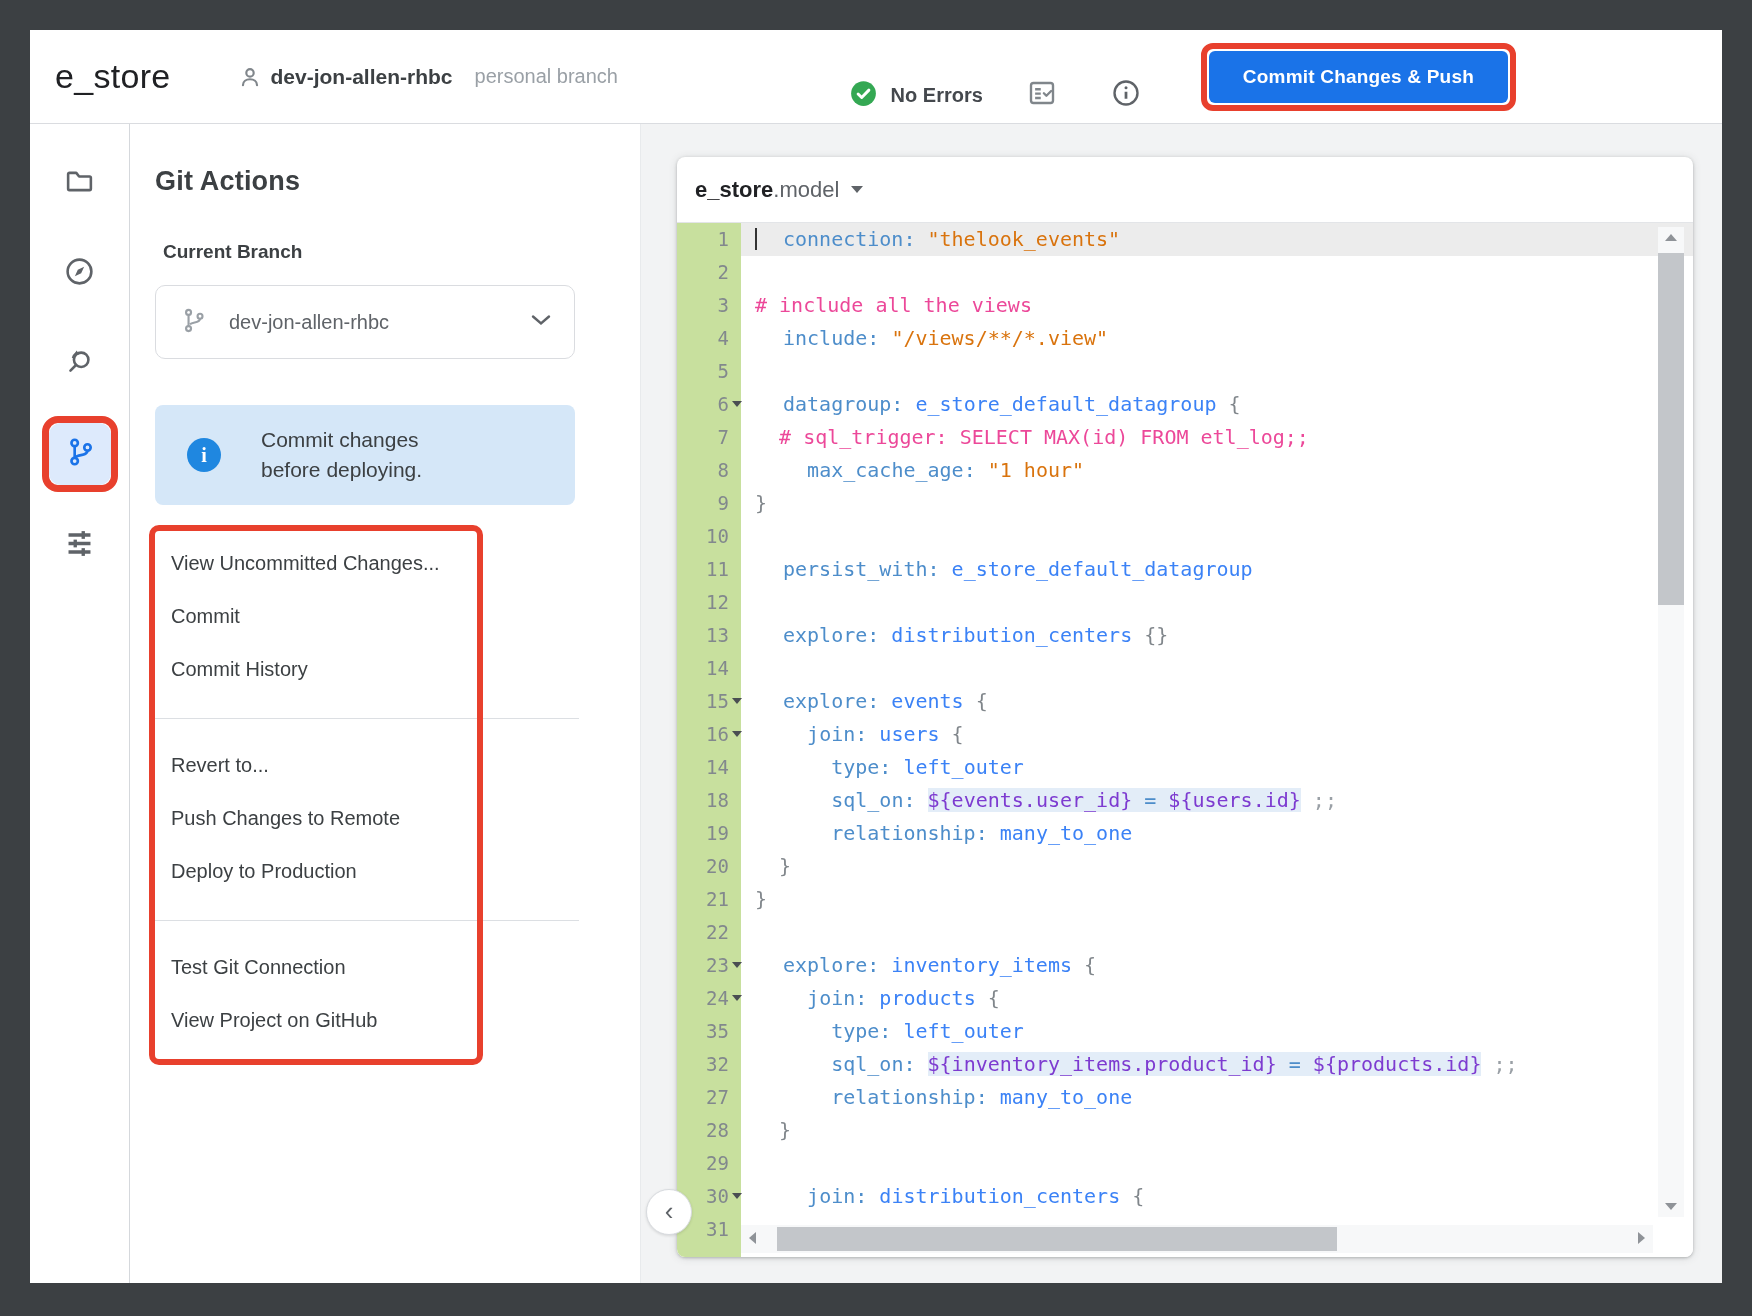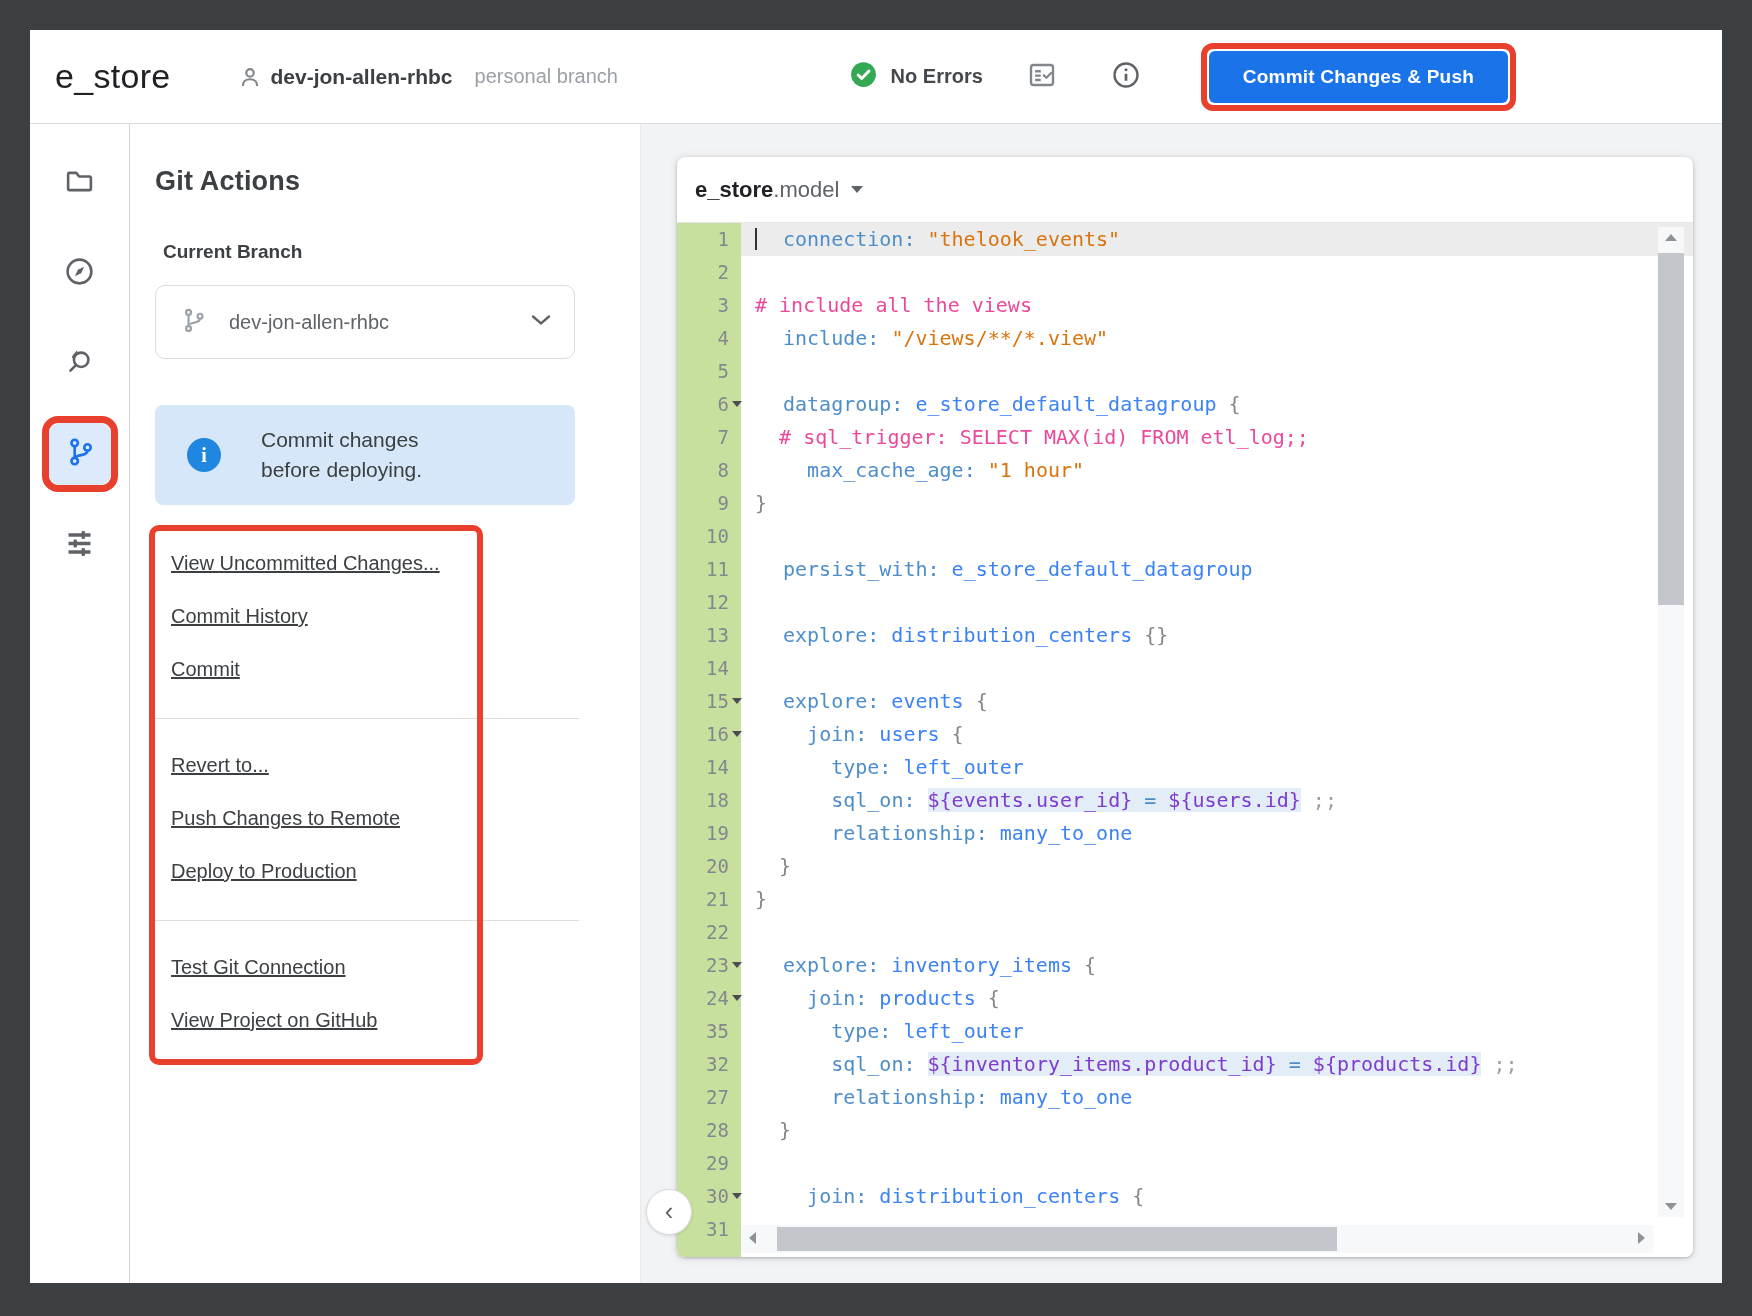--- a/index.html
+++ b/index.html
@@ -7,21 +7,21 @@
   .frame { position:relative; width:1752px; height:1316px; background:#3c4043; overflow:hidden; }
   .app { position:absolute; left:30px; top:30px; width:1692px; height:1253px; background:#fff; overflow:hidden; }
 
   
   .header { position:relative; height:94px; border-bottom:1px solid #dadce0; display:flex; align-items:center; padding:0 0 0 25px; background:#fff; }
   .app-title { font-size:34px; color:#202124; letter-spacing:.3px; }
   .branch-cluster { display:flex; align-items:center; margin-left:66px; }
   .branch-cluster svg { display:block; }
   .branch-name { font-size:21px; font-weight:bold; color:#3c4043; margin-left:8px; }
   .branch-type { font-size:20px; color:#9aa0a6; margin-left:22px; }
-  .header-right { margin-left:auto; display:flex; align-items:center; padding-right:206px; }
+  .header-right { margin-left:auto; display:flex; align-items:flex-end; padding-right:206px; }
   .status-cluster { display:flex; align-items:center; }
   .status-label { font-size:20px; font-weight:bold; color:#44484d; margin-left:14px; }
   .icon-btn { background:none; border:none; cursor:pointer; display:flex; align-items:center; }
   .fact-check-btn { margin-left:44px; }
   .info-btn { margin-left:54px; }
   .commit-btn-ring { margin-left:60px; border:6px solid var(--red); border-radius:12px; padding:2px; }
   .commit-btn { background:var(--blue); color:#fff; border:none; border-radius:6px; height:52px; padding:0 34px; font-size:19px; font-weight:bold; font-family:"Liberation Sans",sans-serif; cursor:pointer; letter-spacing:.2px; }
 
   
   .main-row { position:absolute; top:94px; left:0; right:0; bottom:0; display:flex; }
@@ -38,21 +38,21 @@
   .git-panel { width:510px; background:#fff; padding:42px 0 0 25px; flex:none; }
   .git-title { font-size:27px; font-weight:bold; color:#3c4043; letter-spacing:.2px; }
   .cb-label { margin-top:44px; margin-left:8px; font-size:19px; font-weight:bold; color:#3c4043; }
   .branch-dd { margin-top:22px; width:420px; height:74px; border:1px solid #dadce0; border-radius:10px; display:flex; align-items:center; padding:0 22px 0 24px; cursor:pointer; background:#fff; }
   .branch-dd-text { font-size:20px; color:#5f6368; margin-left:22px; }
   .branch-dd .chev { margin-left:auto; }
   .banner { margin-top:46px; width:420px; background:#d5e7f8; border-radius:8px; display:flex; align-items:center; padding:20px 18px 20px 32px; }
   .banner-icon { width:34px; height:34px; border-radius:50%; background:#1f87e0; color:#fff; display:flex; align-items:center; justify-content:center; font-size:20px; font-weight:bold; flex:none; font-family:"Liberation Serif",serif; }
   .banner-text { margin-left:40px; font-size:21px; line-height:30px; color:#3c4043; }
   .git-menu { position:relative; margin-top:20px; width:424px; padding:12px 0 18px; }
-  .menu-item { height:53px; display:flex; align-items:center; padding-left:16px; font-size:20px; color:#3c4043; cursor:pointer;text-decoration:underline; }
+  .menu-item { height:53px; display:flex; align-items:center; padding-left:16px; font-size:20px; color:#3c4043; cursor:pointer; }
   .menu-divider { height:1px; background:#dcdfe3; margin:22px 0 20px; }
   .menu-annotation { position:absolute; left:-6px; top:0; width:334px; height:100%; border:6px solid var(--red); border-radius:10px; pointer-events:none; }
 
   
   .editor-pane { flex:1; background:#f2f3f4; position:relative; border-left:1px solid #e8eaec; }
   .card { position:absolute; left:36px; top:33px; width:1016px; height:1100px; background:#fff; border-radius:8px; box-shadow:0 1px 3px rgba(60,64,67,.3), 0 1px 8px rgba(60,64,67,.15); overflow:hidden; }
   .card-header { height:66px; border-bottom:1px solid #e3e5e8; display:flex; align-items:center; padding-left:18px; }
   .file-name { font-size:22px; font-weight:bold; color:#202124; cursor:pointer; }
   .file-ext { font-size:22px; color:#5f6368; font-weight:normal; }
   .file-caret { width:0; height:0; border-left:6px solid transparent; border-right:6px solid transparent; border-top:7px solid #5f6368; margin-left:12px; cursor:pointer; }
@@ -227,22 +227,22 @@
           <div class="banner-icon">i</div>
           <div class="banner-text">
             <div>Commit changes</div>
             <div>before deploying.</div>
           </div>
         </div>
 
         <div class="git-menu">
 
           <div class="menu-item">View Uncommitted Changes...</div>
+            <div class="menu-item">Commit</div>
             <div class="menu-item">Commit History</div>
-            <div class="menu-item">Commit</div>
             <div class="menu-divider"></div>
             <div class="menu-item">Revert to...</div>
             <div class="menu-item">Push Changes to Remote</div>
             <div class="menu-item">Deploy to Production</div>
             <div class="menu-divider"></div>
             <div class="menu-item">Test Git Connection</div>
             <div class="menu-item">View Project on GitHub</div>
             <div class="menu-annotation"></div>
         </div>
       </div>

